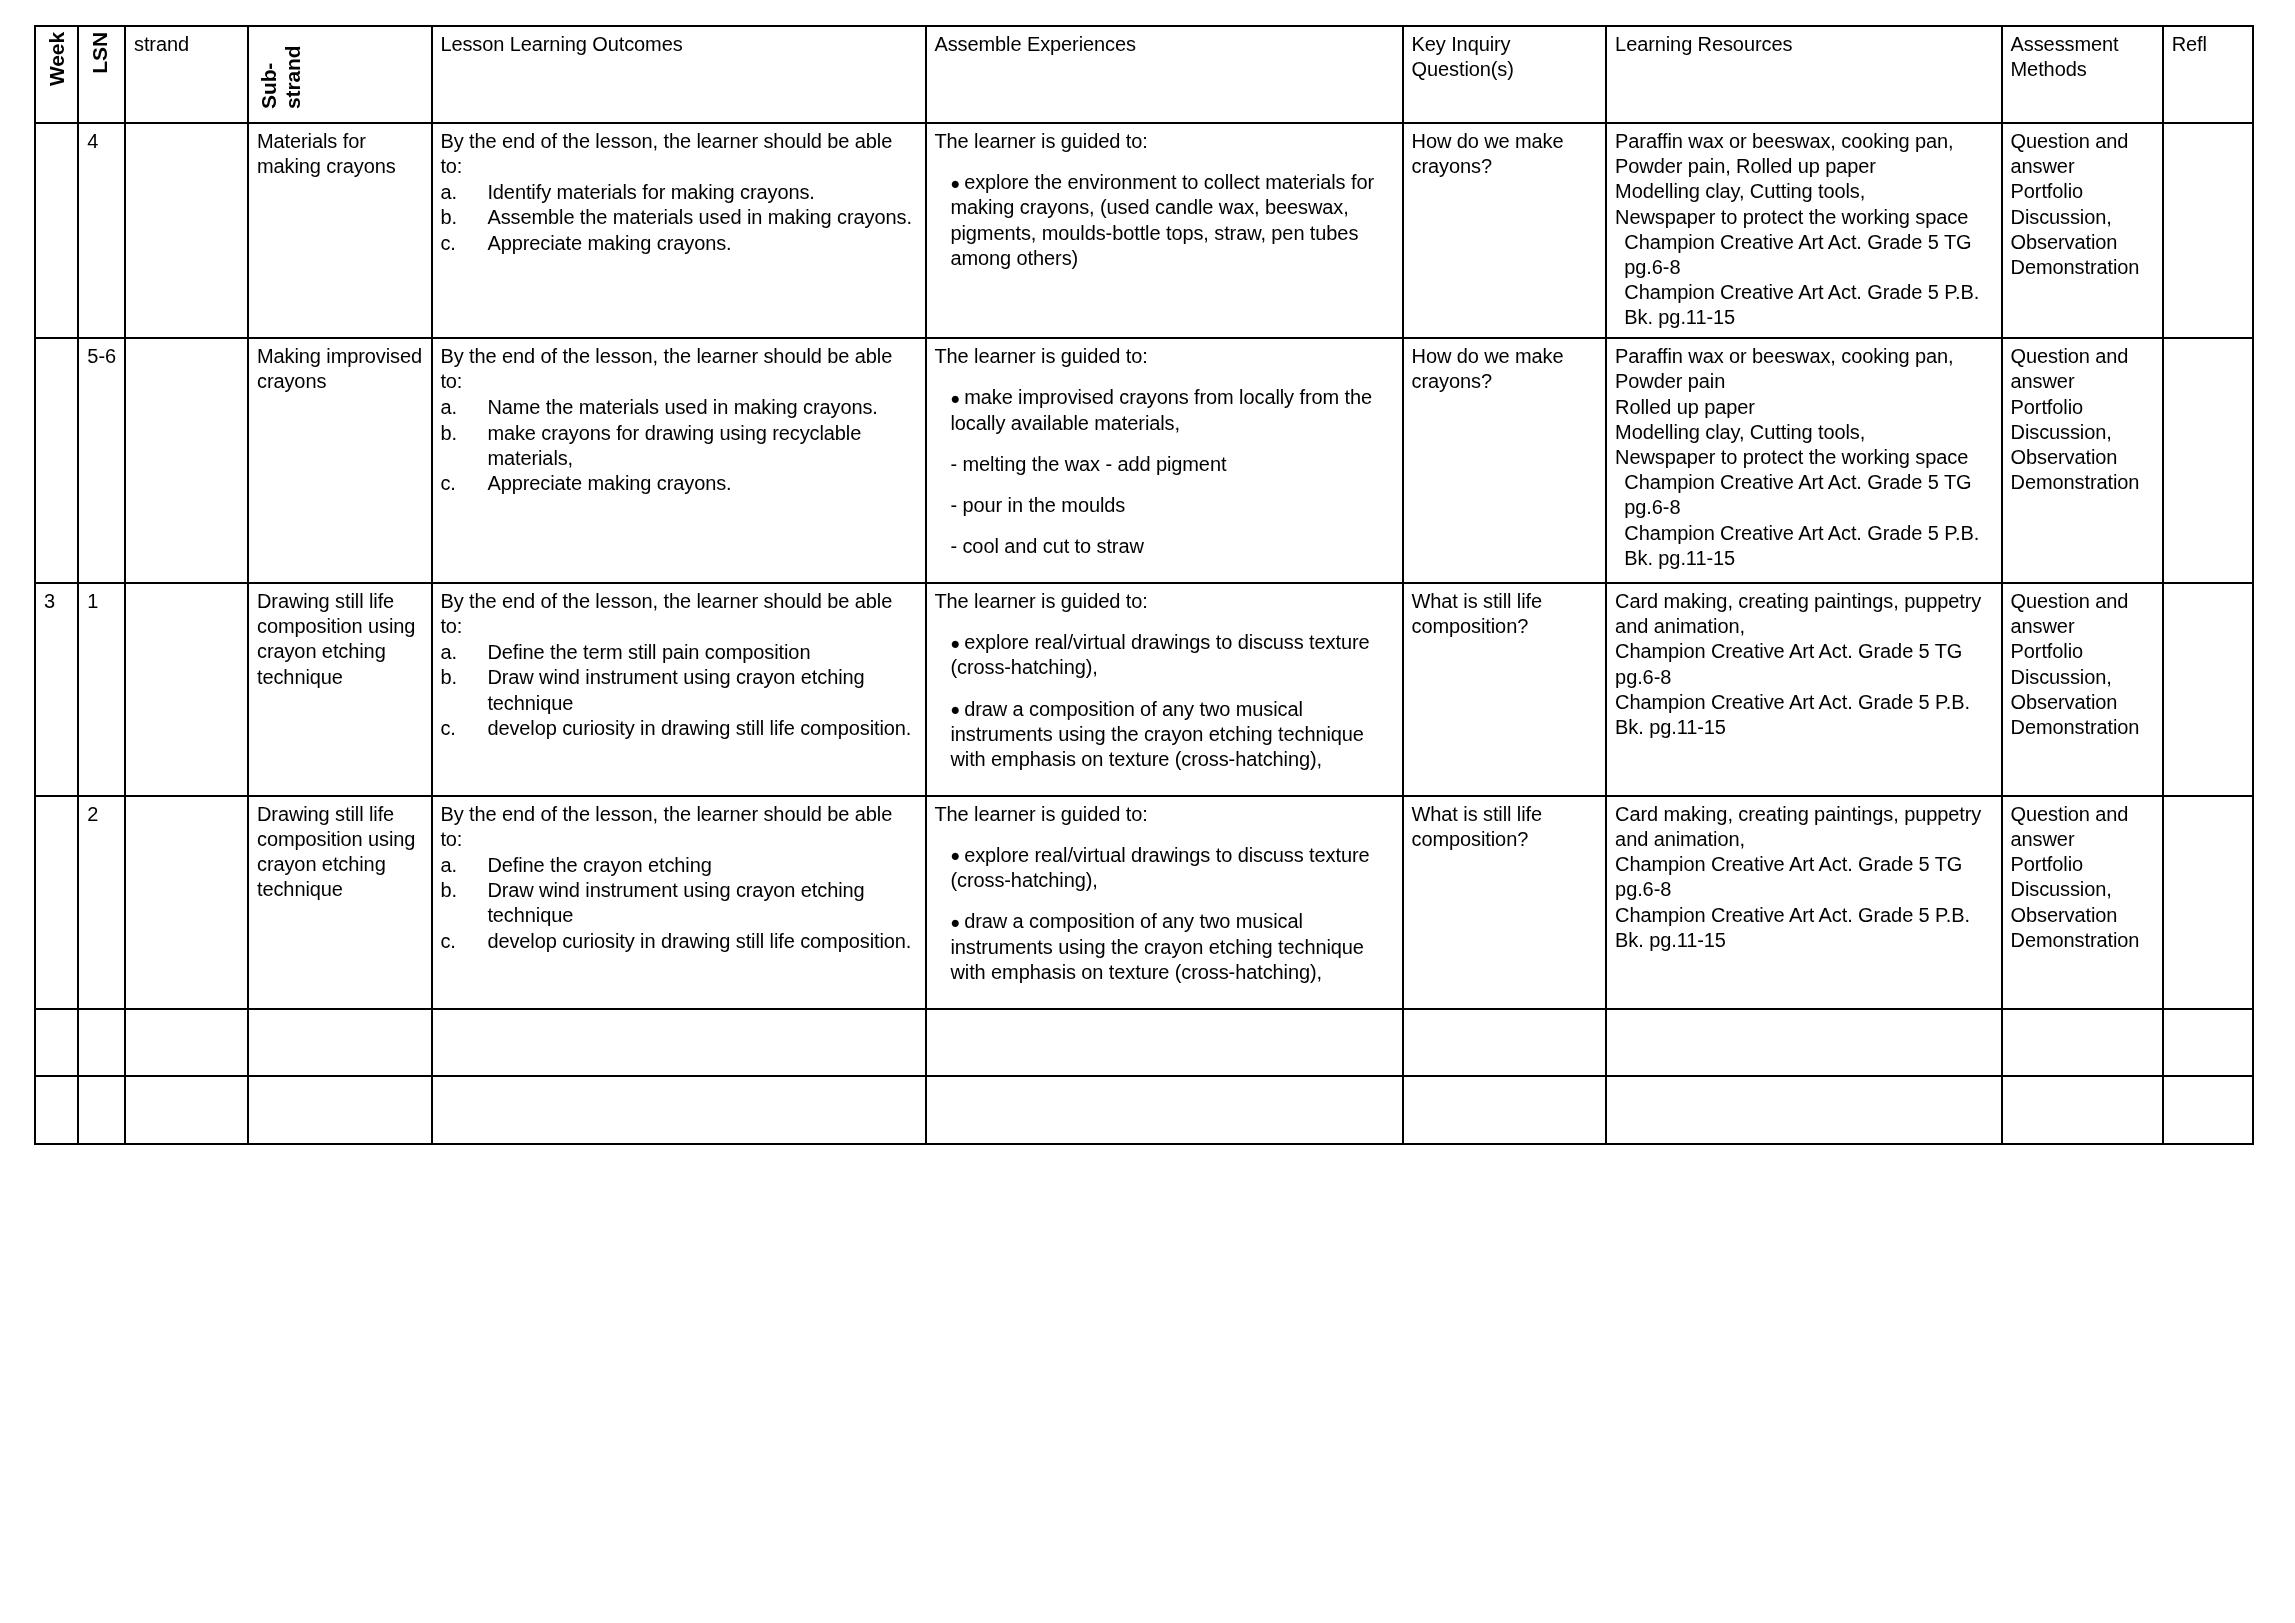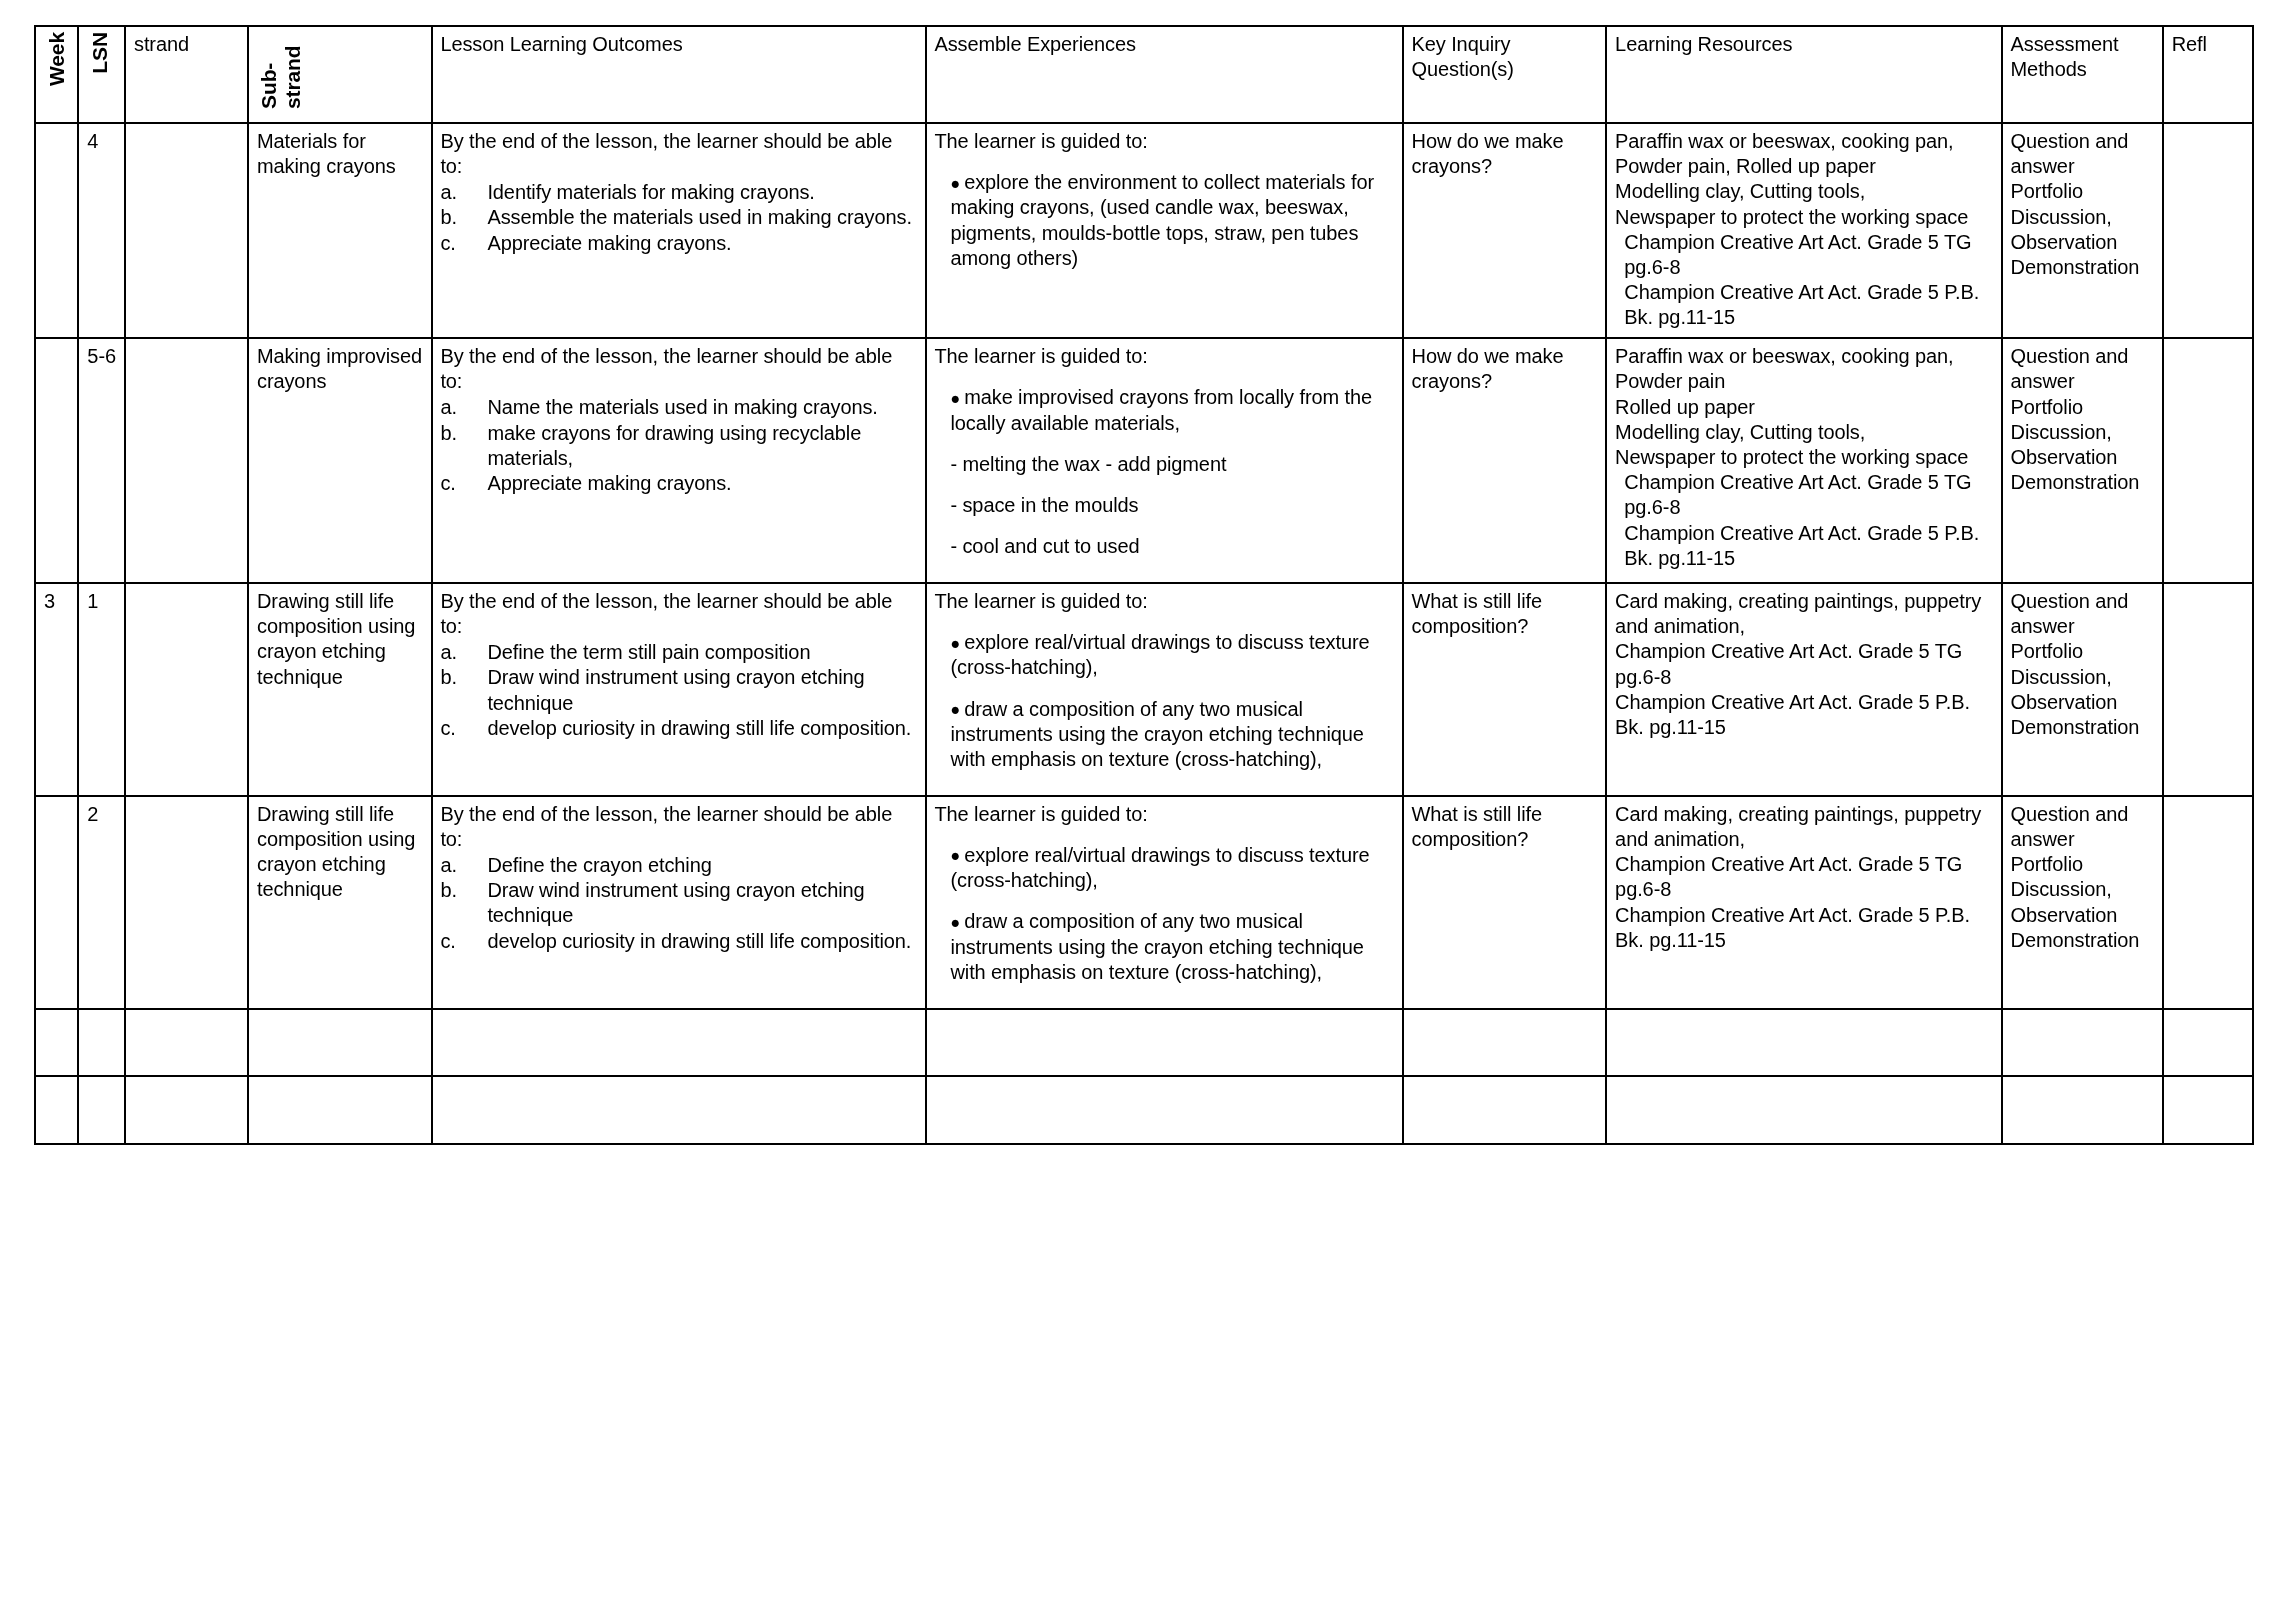--- a/index.html
+++ b/index.html
@@ -256,22 +256,22 @@
                 <span class="mk">c.</span>
                 <span class="tx">Appreciate making crayons.</span>
               </li>
             </ol>
           </td>
           <td>
             <span class="lead">The learner is guided to:</span>
             <ul class="bul">
               <li class="b"><span>make improvised crayons from locally from the locally available materials,</span></li>
               <li><span>- melting the wax - add pigment</span></li>
-              <li><span>- space in the moulds</span></li>
-              <li><span>- cool and cut to used</span></li>
+              <li><span>- pour in the moulds</span></li>
+              <li><span>- cool and cut to straw</span></li>
             </ul>
           </td>
           <td>How do we make crayons?</td>
           <td>
             <span class="res-line">Paraffin wax or beeswax, cooking pan, Powder pain</span>
             <span class="res-line">Rolled up paper</span>
             <span class="res-line">Modelling clay, Cutting tools,</span>
             <span class="res-line">Newspaper to protect the working space</span>
             <span class="res-indent">Champion Creative Art Act. Grade 5 TG pg.6-8</span>
             <span class="res-indent">Champion Creative Art Act. Grade 5 P.B. Bk. pg.11-15</span>

